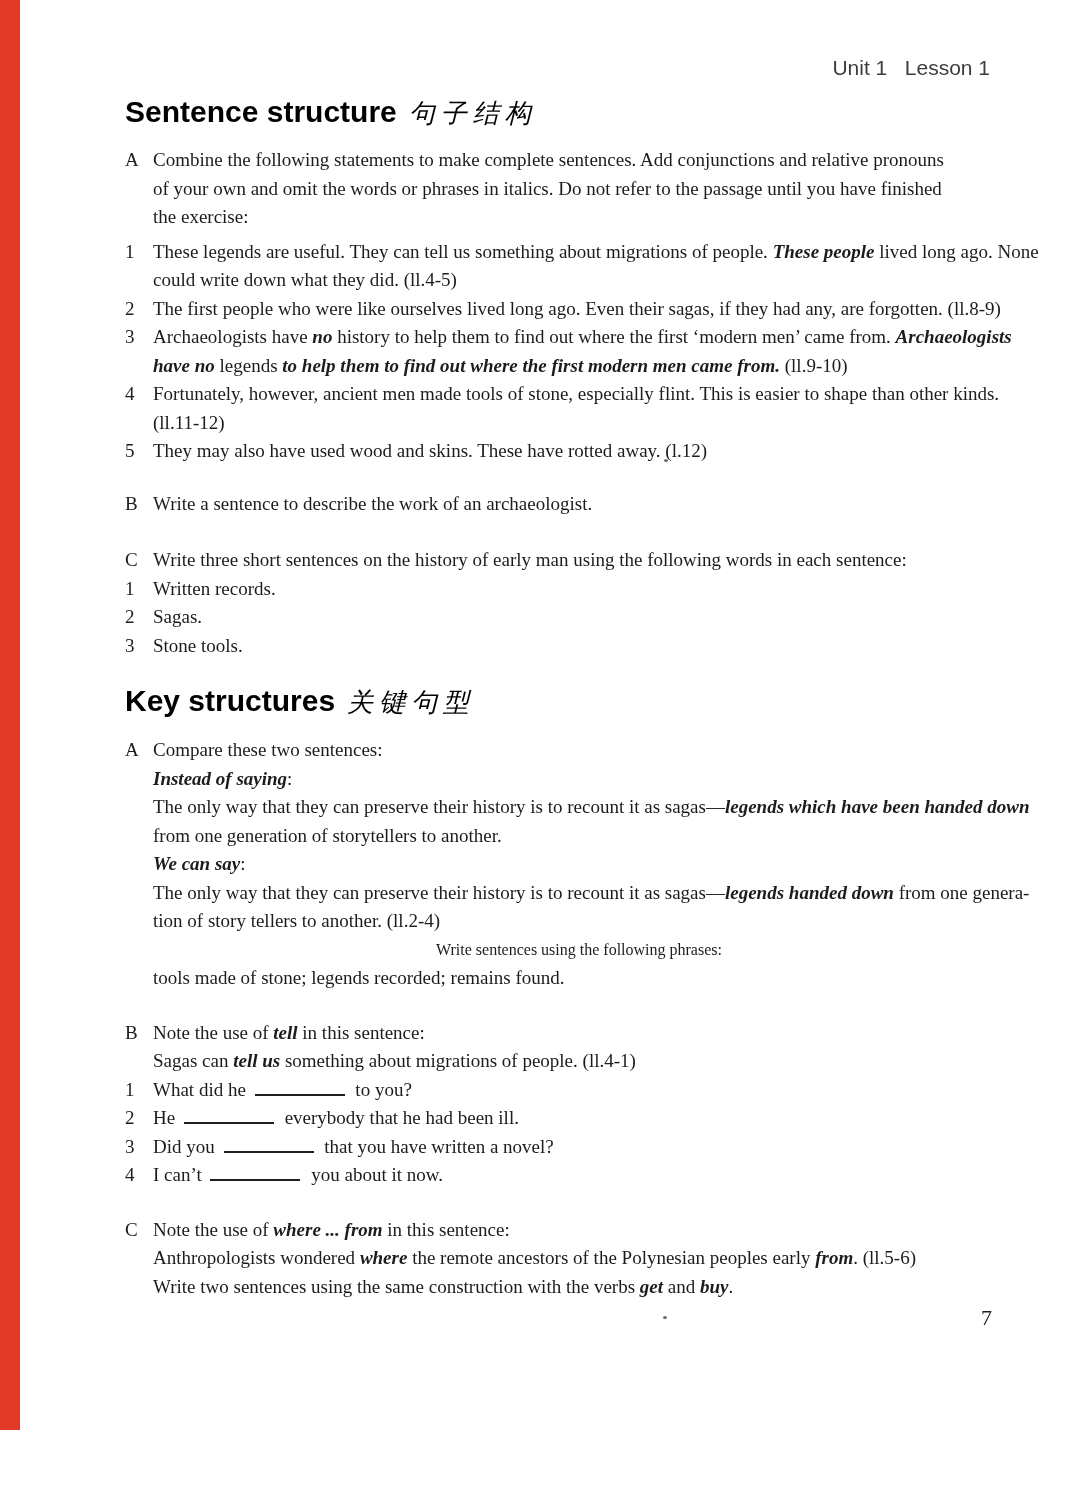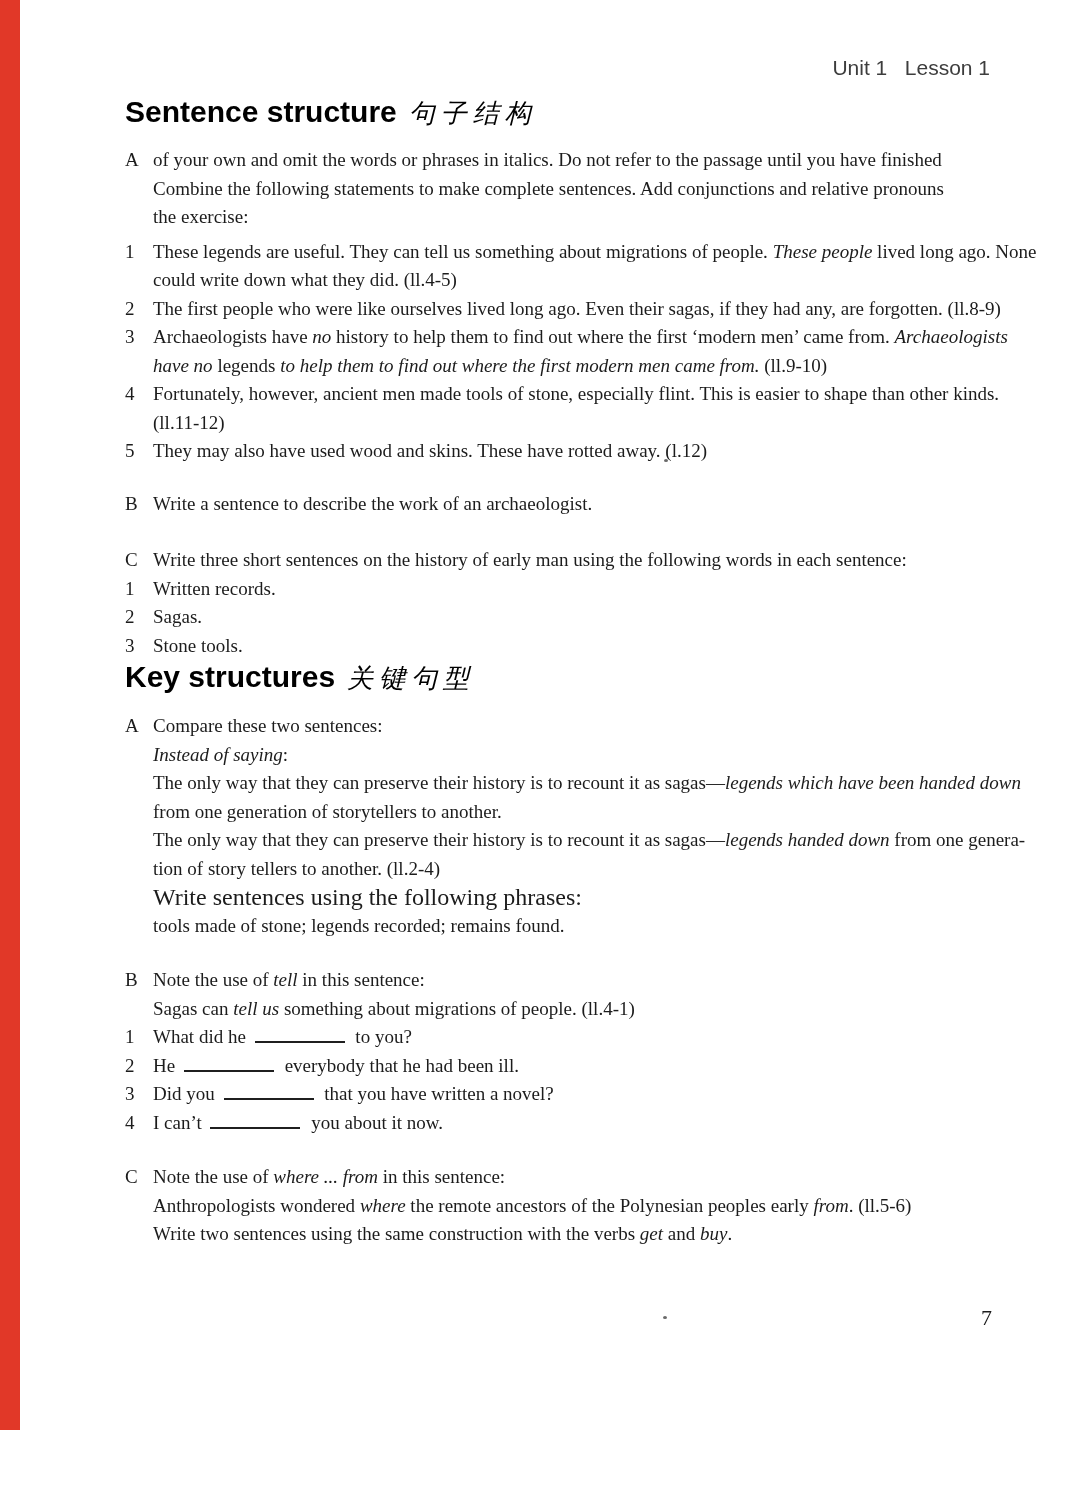--- a/index.html
+++ b/index.html
@@ -7,27 +7,27 @@
         font-family:"Liberation Serif","DejaVu Serif",serif;color:#1c1c1c;}
   .red-stripe{position:absolute;left:0;top:0;width:20px;height:1489px;background:#e13828;}
   .running-head{position:absolute;top:56px;right:90px;font-family:"Liberation Sans","DejaVu Sans",sans-serif;
         font-size:21px;color:#3d3d3d;white-space:pre;}
   .content{position:absolute;left:125px;top:0;width:880px;}
   .sec-title{font-family:"Liberation Sans","DejaVu Sans",sans-serif;font-weight:700;font-size:30px;
         line-height:34px;color:#000;white-space:nowrap;}
   .t-zh{font-family:"Liberation Serif","DejaVu Sans",serif;font-weight:400;font-size:26px;
         font-style:italic;margin-left:12px;letter-spacing:6px;}
   #title1{margin-top:95px;margin-bottom:15px;}
-  #title2{margin-bottom:16px;}
+  #title2{margin-top:24px;margin-bottom:16px;}
   .row{display:flex;align-items:flex-start;font-size:19px;line-height:28.5px;}
   .lbl{flex:0 0 28px;}
   .txt{flex:1;min-width:0;}
   .line{white-space:nowrap;}
-  .it{font-style:italic;}
-  .sub{font-size:24px;}
+  .it{font-style:italic;font-weight:bold;}
+  .sub{font-size:16px;text-align:center;}
   .blank{display:inline-block;width:90px;border-bottom:2px solid #1f1f1f;margin:0 6px 0 4px;}
   .mb6{margin-bottom:6px;}
   .mt24{margin-top:24px;}
   .mt26{margin-top:26px;}
   .mt28{margin-top:28px;}
   .page-num{position:absolute;right:88px;bottom:99px;font-size:22px;color:#1c1c1c;}
   .speck{position:absolute;width:4px;height:3px;background:#6a6a6a;border-radius:50%;}
 </style>
 </head>
 <body>
@@ -38,22 +38,22 @@
 
   <div class="content">
 
     <div class="sec-title" id="title1">
       <span>Sentence structure</span><span class="t-zh">句子结构</span>
     </div>
 
     <div class="row mb6">
       <div class="lbl">A</div>
       <div class="txt">
+          <div class="line"><span>Combine the following statements to make complete sentences. Add conjunctions and relative pronouns</span></div>
           <div class="line"><span>of your own and omit the words or phrases in italics. Do not refer to the passage until you have finished</span></div>
-          <div class="line"><span>Combine the following statements to make complete sentences. Add conjunctions and relative pronouns</span></div>
           <div class="line"><span>the exercise:</span></div>
         </div>
     </div>
 
     <div class="row">
       <div class="lbl">1</div>
       <div class="txt">
           <div class="line"><span>These legends are useful. They can tell us something about migrations of people. </span><span class="it">These people</span><span> lived long ago. None</span></div>
           <div class="line"><span>could write down what they did. (ll.4-5)</span></div>
         </div>
@@ -124,20 +124,23 @@
     <div class="row">
       <div class="lbl">A</div>
       <div class="txt">
         <div class="line">Compare these two sentences:</div>
         <div>
             <div class="line"><span class="it">Instead of saying</span><span>:</span></div>
           </div>
         <div>
             <div class="line"><span>The only way that they can preserve their history is to recount it as sagas—</span><span class="it">legends which have been handed down</span></div>
             <div class="line"><span>from one generation of storytellers to another.</span></div>
+          </div>
+        <div>
+            <div class="line"><span class="it">We can say</span><span>:</span></div>
           </div>
         <div>
             <div class="line"><span>The only way that they can preserve their history is to recount it as sagas—</span><span class="it">legends handed down</span><span> from one genera-</span></div>
             <div class="line"><span>tion of story tellers to another. (ll.2-4)</span></div>
           </div>
         <div class="line sub">Write sentences using the following phrases:</div>
         <div class="line">tools made of stone; legends recorded; remains found.</div>
       </div>
     </div>
 

